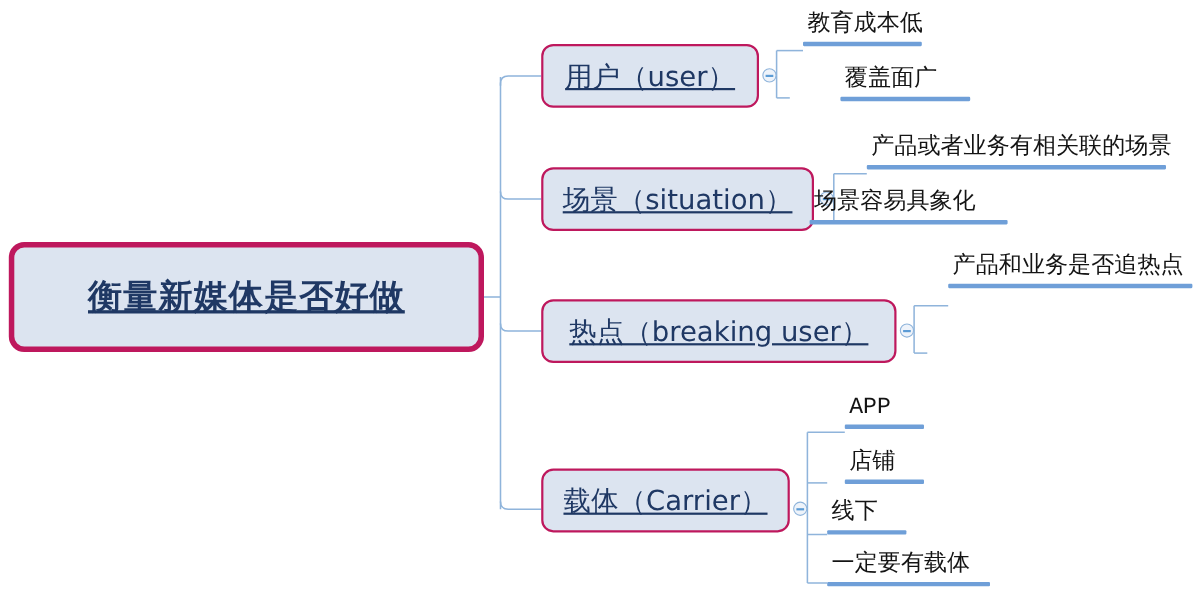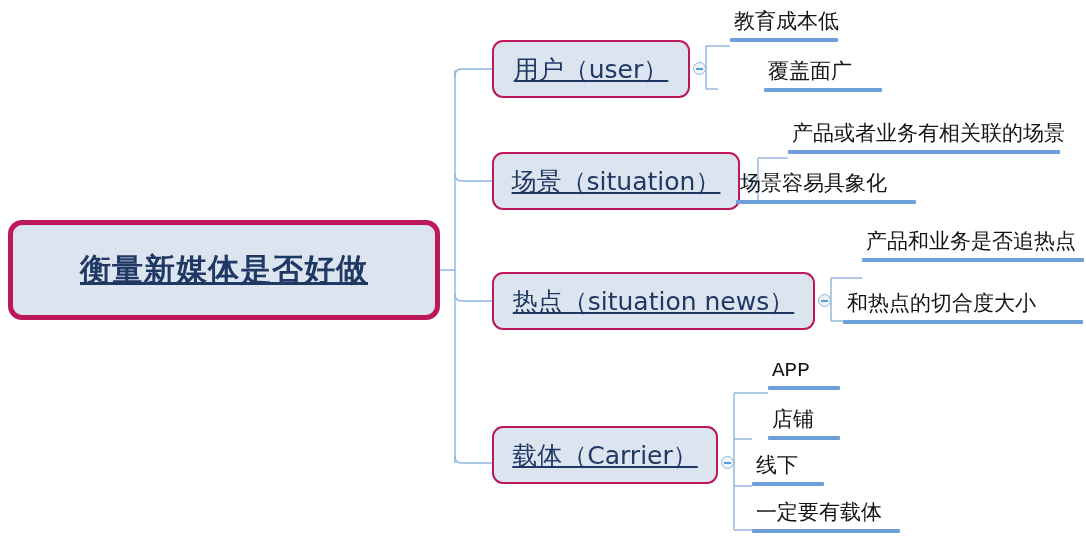--- a/index.html
+++ b/index.html
@@ -185,21 +185,21 @@
     <span>衡量新媒体是否好做</span>
   </div>
 
   <div class="node branch b1">
     <span>用户（user）</span>
   </div>
   <div class="node branch b2">
     <span>场景（situation）</span>
   </div>
   <div class="node branch b3">
-    <span>热点（situation news）</span>
+    <span>热点（breaking user）</span>
   </div>
   <div class="node branch b4">
     <span>载体（Carrier）</span>
   </div>
 
   <div class="collapse c1"></div>
   <div class="collapse c2"></div>
   <div class="collapse c3"></div>
   <div class="collapse c4"></div>
 
@@ -218,24 +218,20 @@
   </div>
   <div class="leaf l2-2">
     <span class="leaf-label">场景容易具象化</span>
     <span class="leaf-rule"></span>
   </div>
 
   <div class="leaf l3-1">
     <span class="leaf-label">产品和业务是否追热点</span>
     <span class="leaf-rule"></span>
   </div>
-  <div class="leaf l3-2">
-    <span class="leaf-label">和热点的切合度大小</span>
-    <span class="leaf-rule"></span>
-  </div>
 
   <div class="leaf l4-1">
     <span class="leaf-label">APP</span>
     <span class="leaf-rule"></span>
   </div>
   <div class="leaf l4-2">
     <span class="leaf-label">店铺</span>
     <span class="leaf-rule"></span>
   </div>
   <div class="leaf l4-3">

